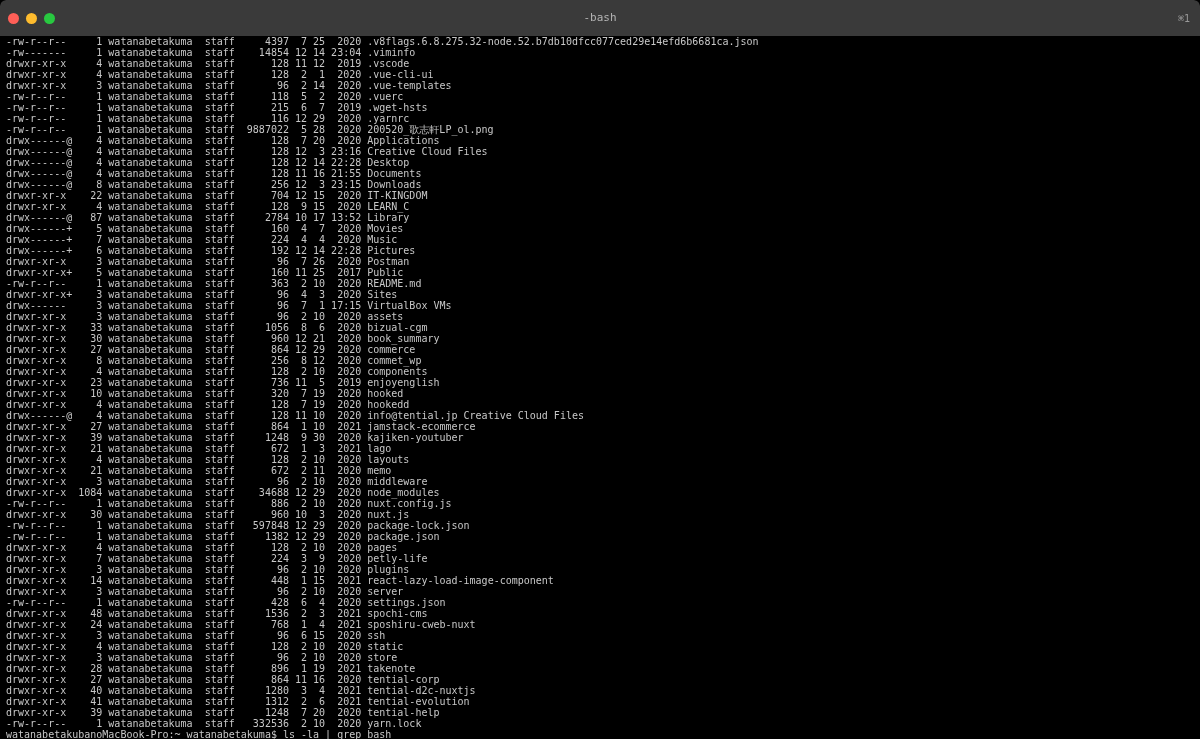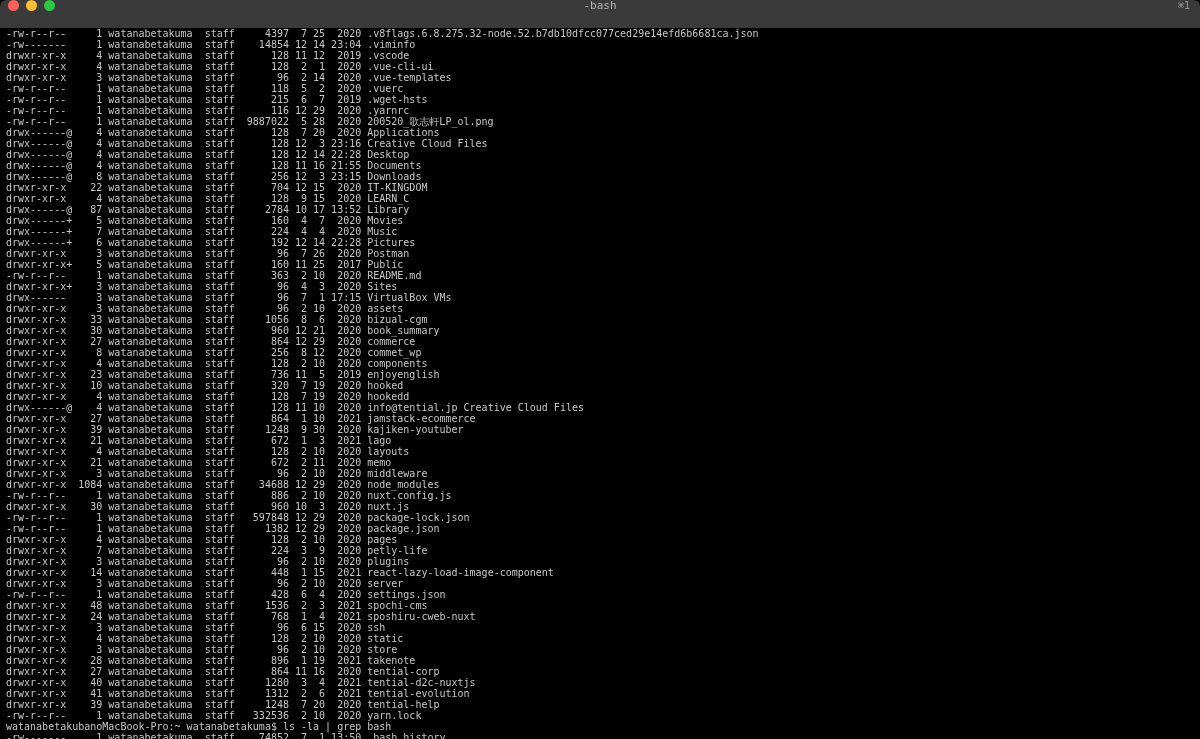--- a/index.html
+++ b/index.html
@@ -1,17 +1,17 @@
 <!DOCTYPE html>
 <html><head>
 <meta charset="utf-8">
 <style>
   html,body{margin:0;padding:0;background:#000;color:#c8c8c8;font-family:Menlo,Monaco,Consolas,monospace;font-size:10px;line-height:1.1;}
   .window{width:1200px;height:739px;background:#000;border-radius:6px;overflow:hidden;box-shadow:0 4px 24px rgba(0,0,0,.4);}
-  .titlebar{height:28px;background:#3a3a3a;display:flex;align-items:flex-start;padding:0 8px;border-top-left-radius:6px;border-top-right-radius:6px;position:relative;}
+  .titlebar{height:36px;background:#3a3a3a;display:flex;align-items:center;padding:0 8px;border-top-left-radius:6px;border-top-right-radius:6px;position:relative;}
   .traffic{display:flex;gap:7px;}
   .light{width:11px;height:11px;border-radius:50%;}
   .close{background:#ff5f57;}
   .min{background:#febc2e;}
   .max{background:#28c840;}
   .title{position:absolute;left:0;right:0;text-align:center;font-size:11px;color:#b5b5b5;}
   .status{position:absolute;right:10px;font-size:10px;color:#999;}
   .content{padding:0 6px;white-space:pre;font-size:10px;letter-spacing:0;}
 </style>
 </head>

